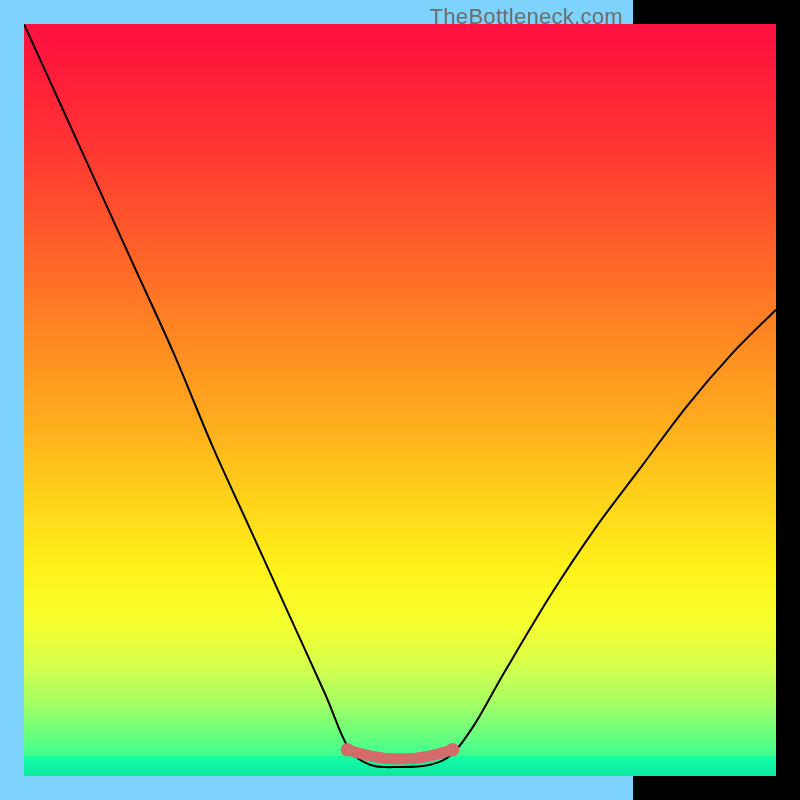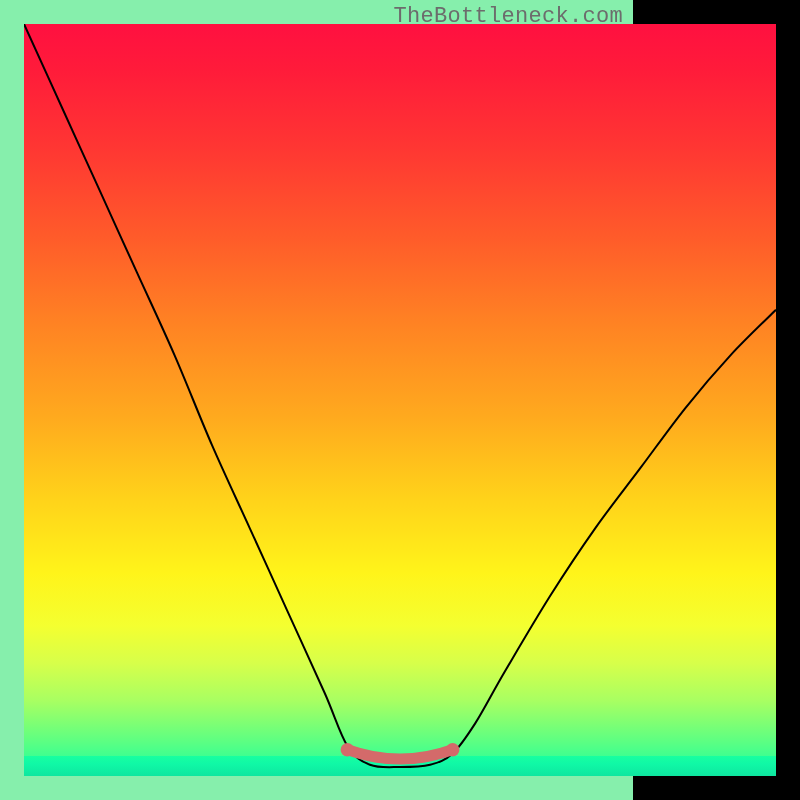--- a/index.html
+++ b/index.html
@@ -8,22 +8,21 @@
     width: 800px;
     height: 800px;
     background: #000;
     overflow: hidden;
     font-family: Arial, Helvetica, sans-serif;
   }
   .frame {
     position: relative;
     width: 633px;
     height: 800px;
-    background: #86efac;
-    font-family: Liberation Mono, monospace;
+    background: #7dd3fc;
   }
   .watermark {
     position: absolute;
     top: 4px;
     right: 10px;
     color: #6c6c6c;
     font-size: 22px;
     font-weight: 500;
     letter-spacing: 0.3px;
     z-index: 5;

